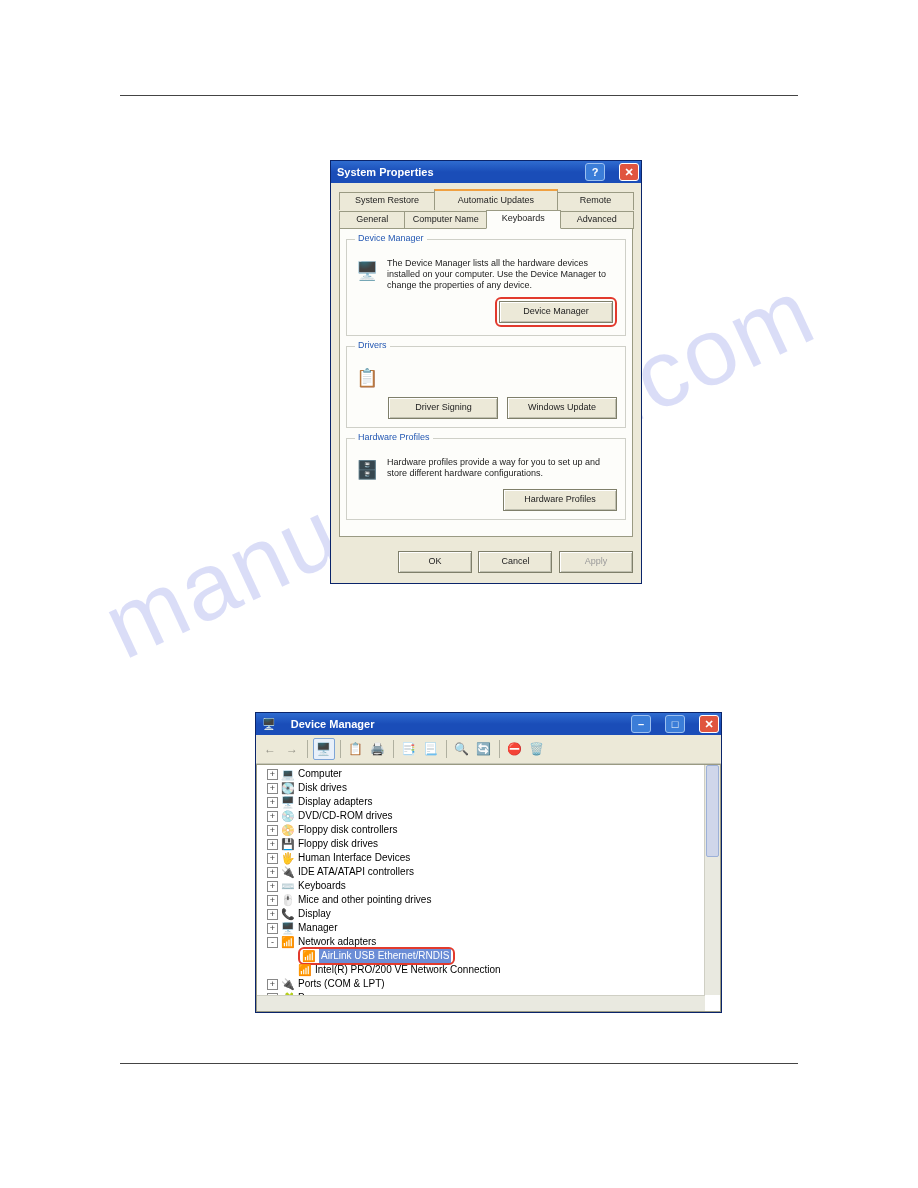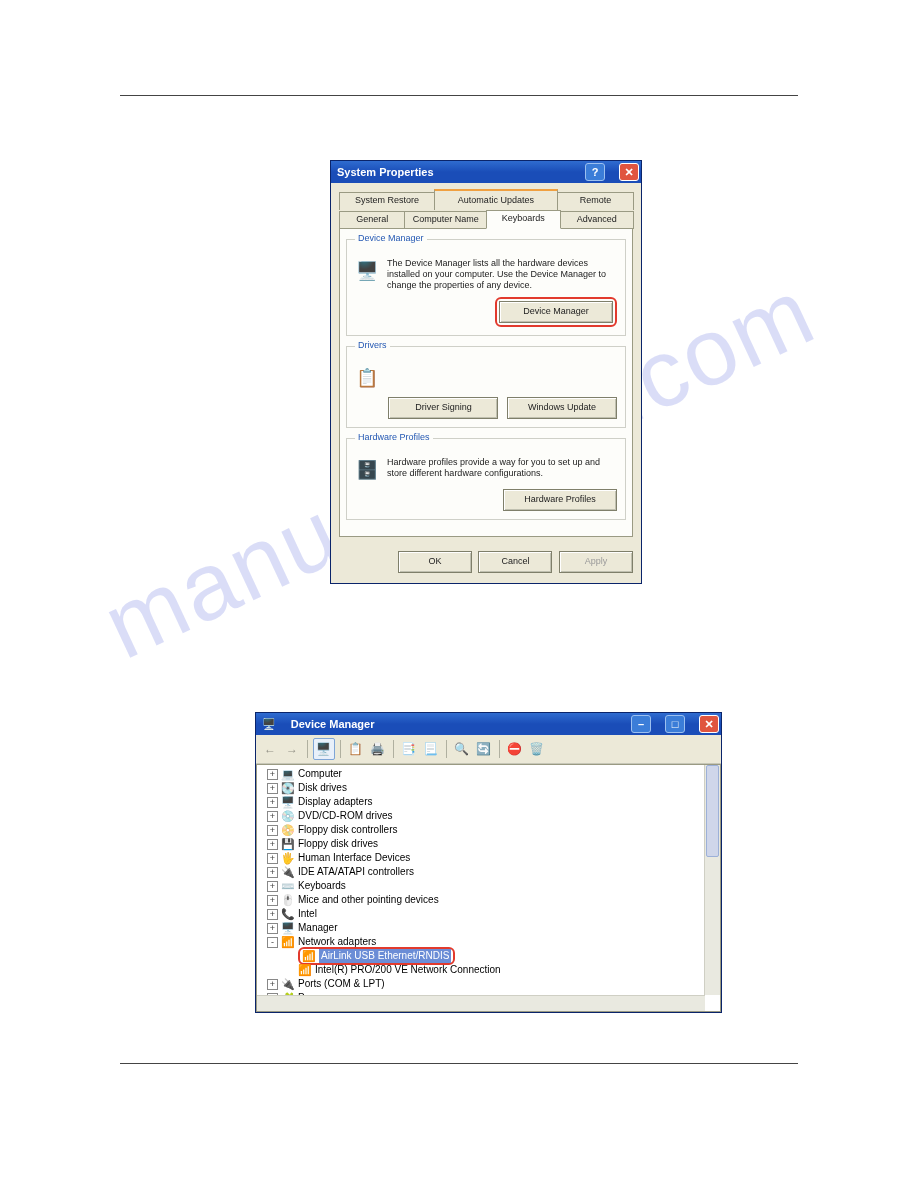--- a/index.html
+++ b/index.html
@@ -430,27 +430,27 @@
           <div class="tnode">
             <span class="ind" style="width: 6px;"></span>
             <span class="expander">+</span>
             <span class="ticon">⌨️</span>
             <span class="tlabel">Keyboards</span>
           </div>
           <div class="tnode">
             <span class="ind" style="width: 6px;"></span>
             <span class="expander">+</span>
             <span class="ticon">🖱️</span>
-            <span class="tlabel">Mice and other pointing devices</span>
+            <span class="tlabel">Mice and other pointing drives</span>
           </div>
           <div class="tnode">
             <span class="ind" style="width: 6px;"></span>
             <span class="expander">+</span>
             <span class="ticon">📞</span>
-            <span class="tlabel">Intel</span>
+            <span class="tlabel">Display</span>
           </div>
           <div class="tnode">
             <span class="ind" style="width: 6px;"></span>
             <span class="expander">+</span>
             <span class="ticon">🖥️</span>
             <span class="tlabel">Manager</span>
           </div>
           <div class="tnode">
             <span class="ind" style="width: 6px;"></span>
             <span class="expander">-</span>

